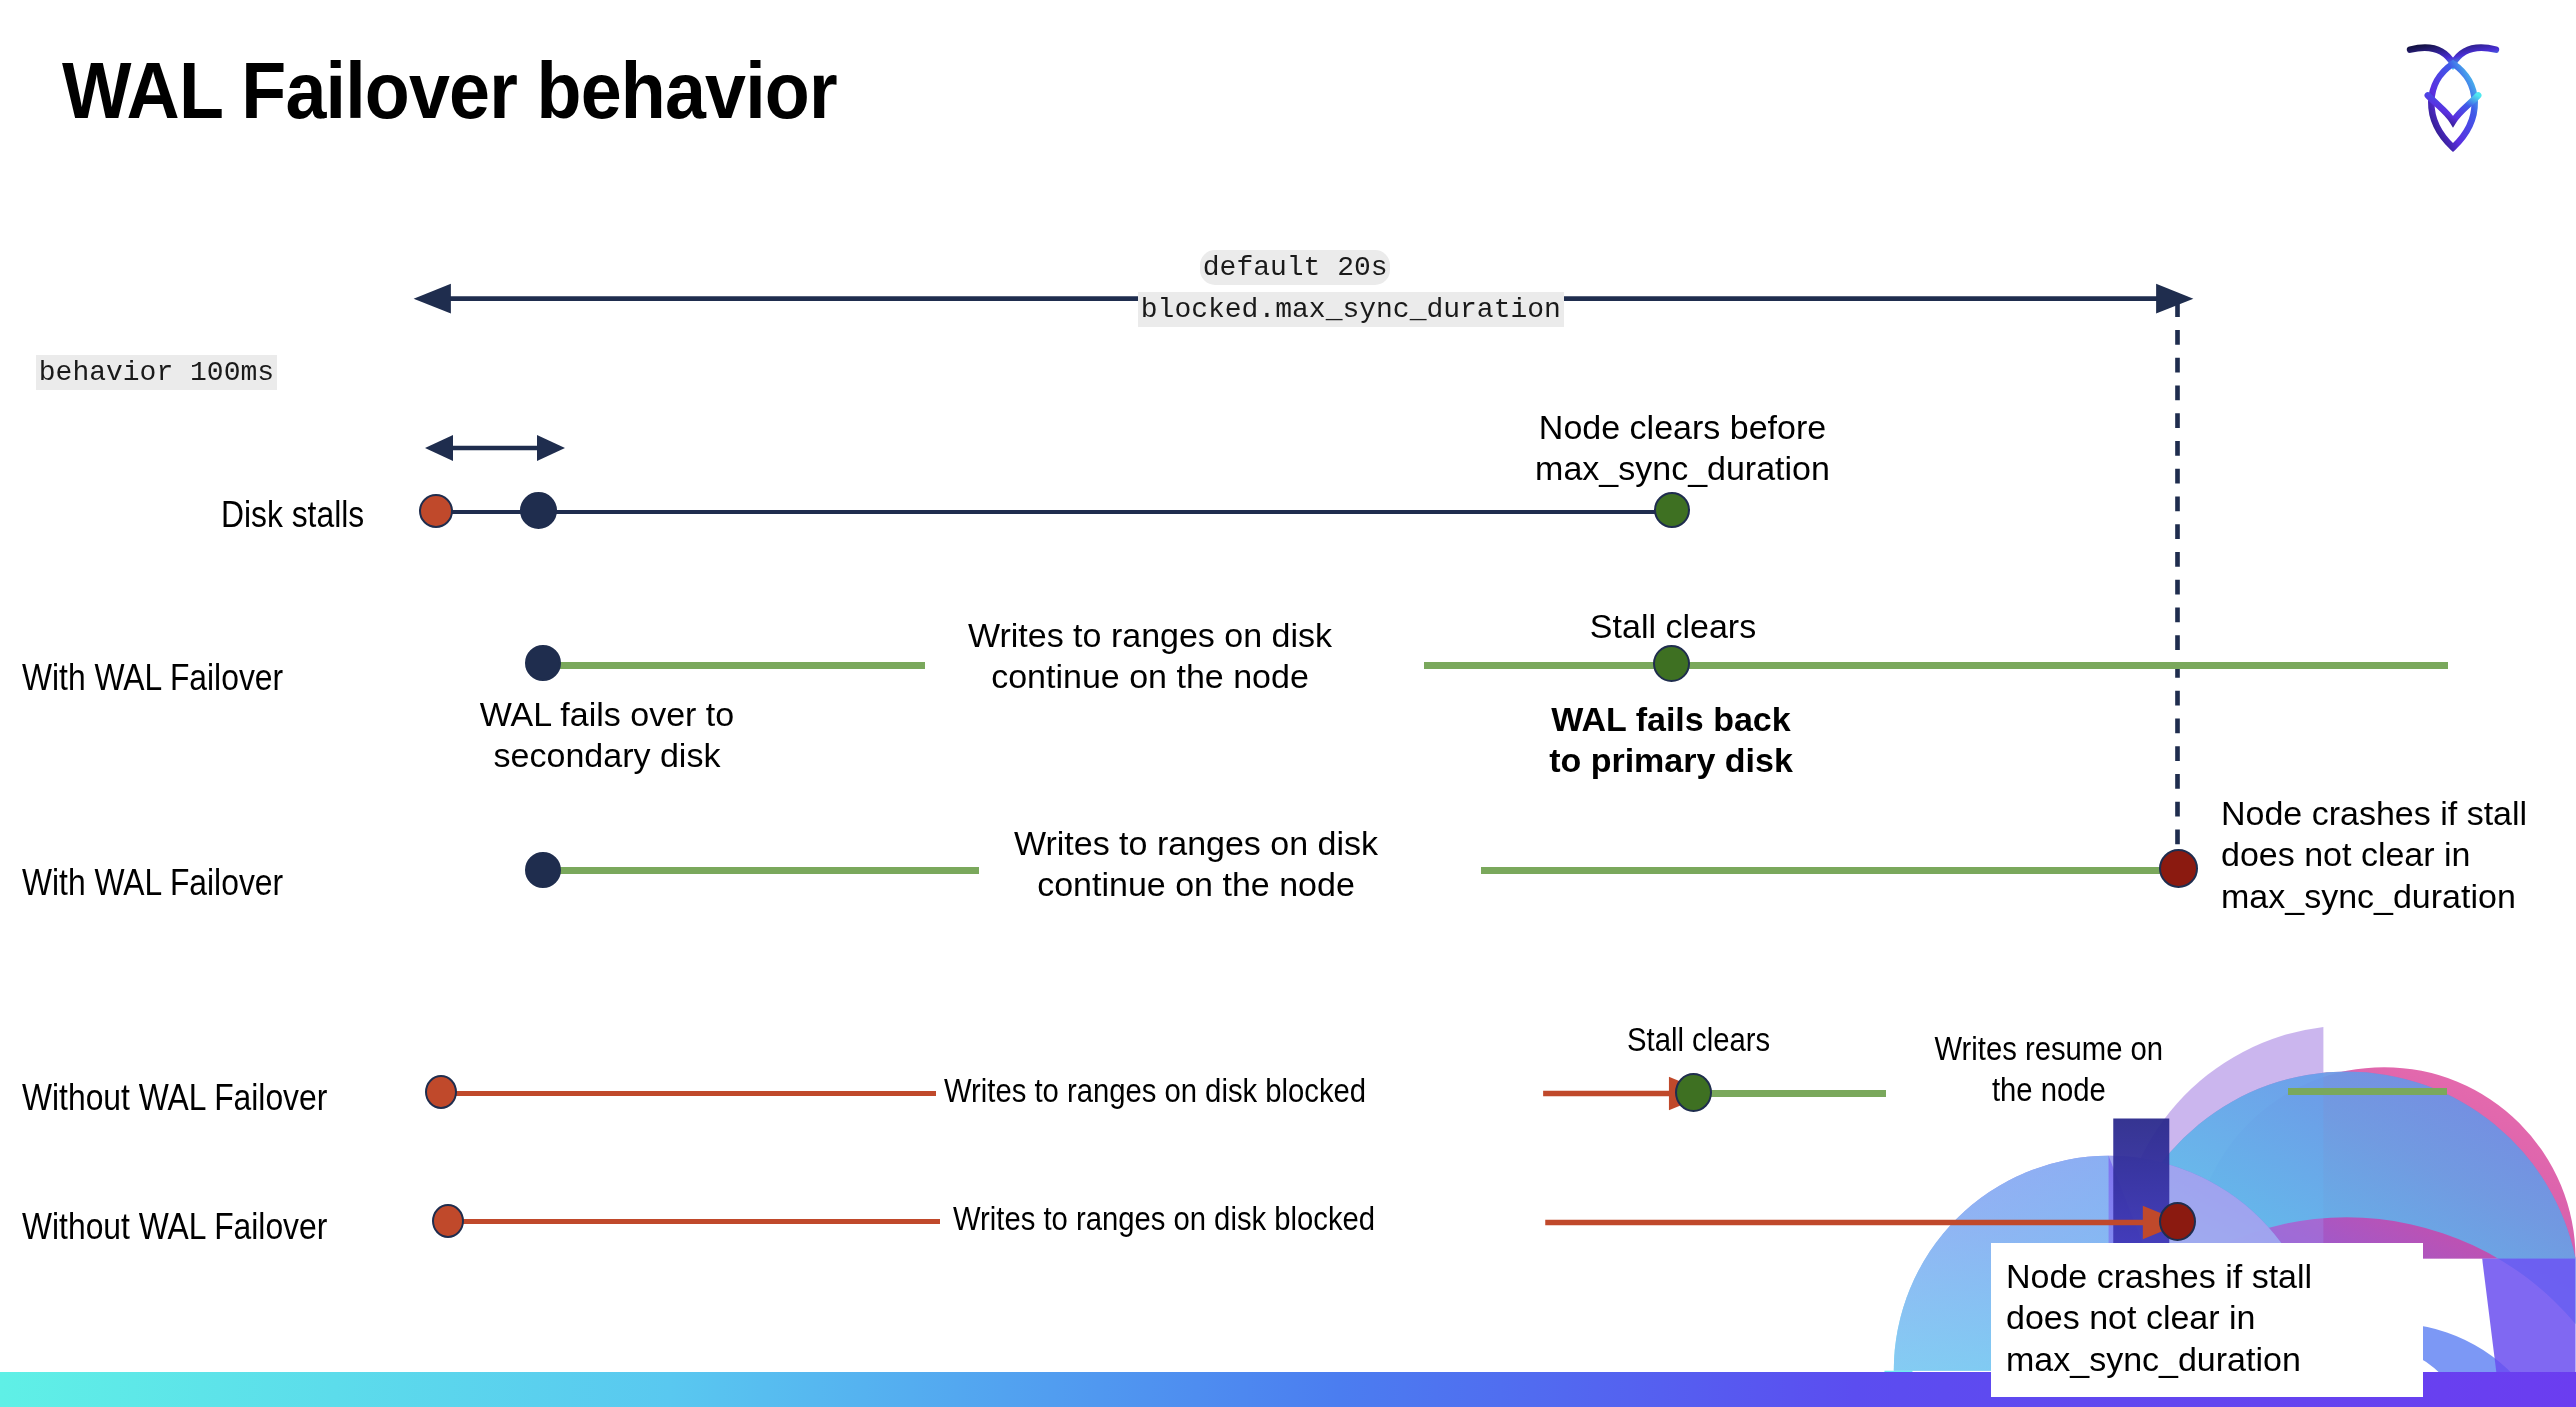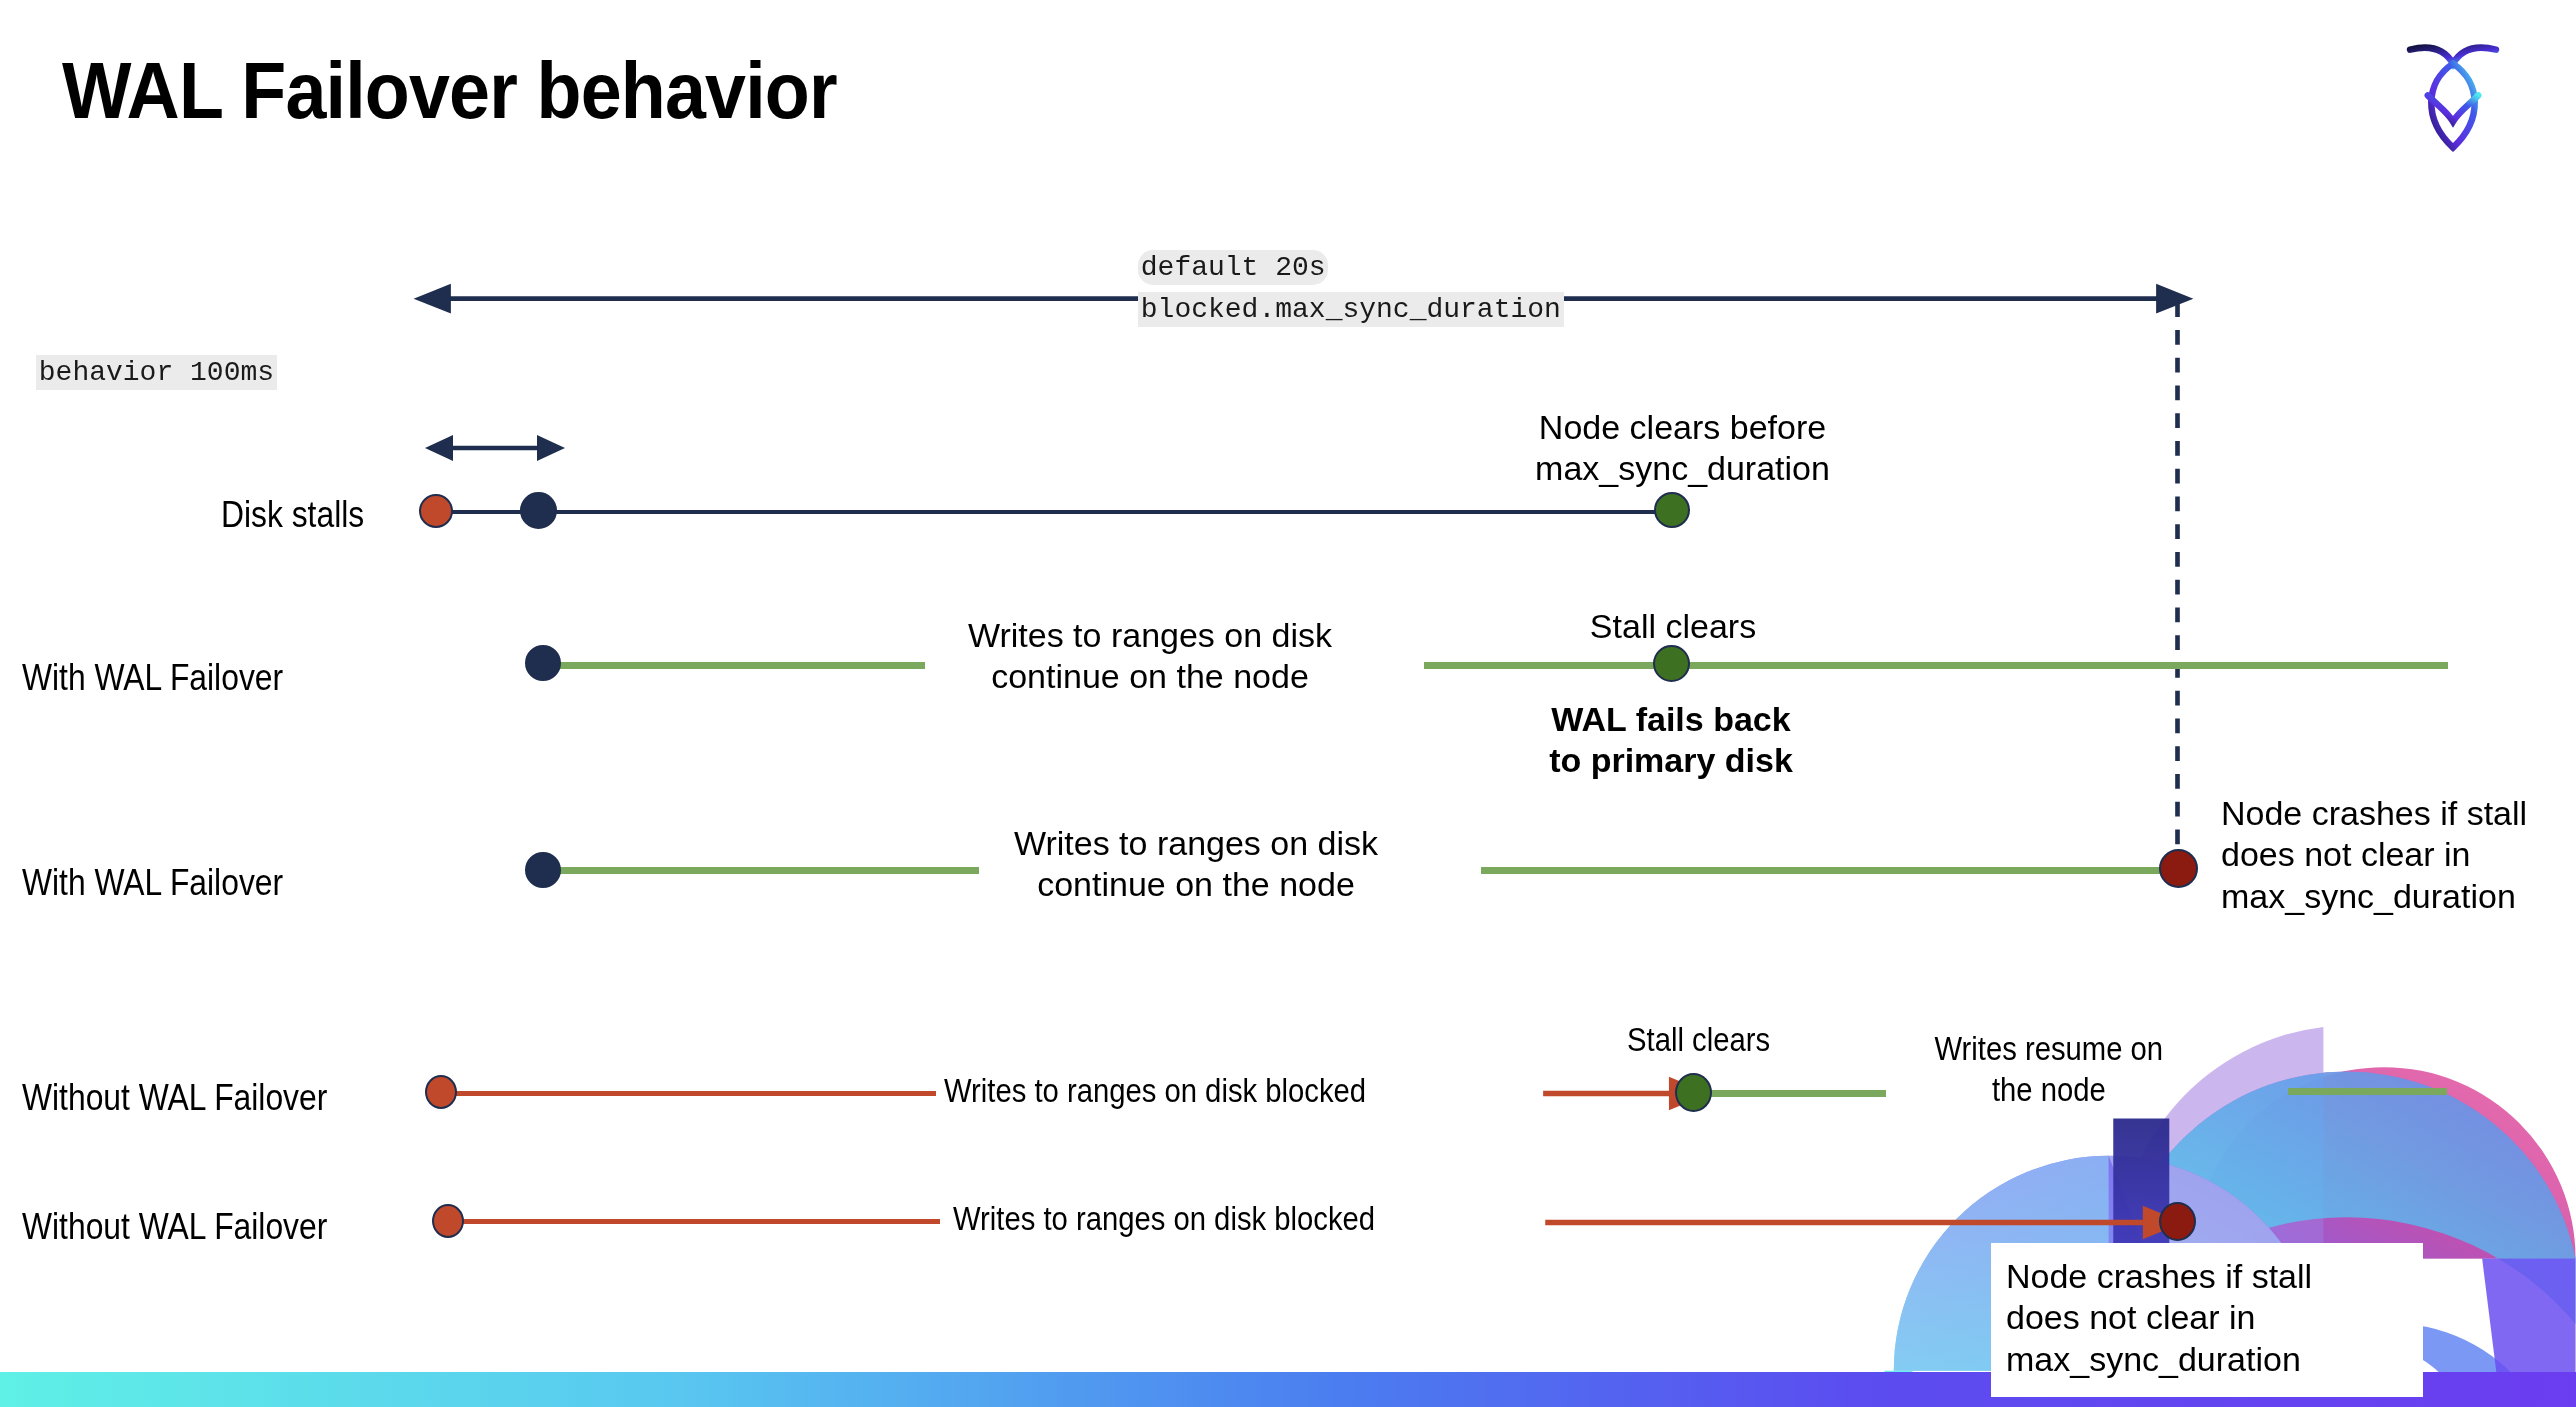--- a/index.html
+++ b/index.html
@@ -156,21 +156,21 @@
   </div>
 
   <div class="bottombar"></div>
 
   <svg style="position:absolute;left:411px;top:280px;" width="1785" height="41" viewBox="0 0 1910 44">
     <line x1="34" y1="20" x2="1876" y2="20" stroke="#1f2d4e" stroke-width="5"></line>
     <polygon points="0,20 40,4 40,36" fill="#1f2d4e"></polygon>
     <polygon points="1910,20 1870,4 1870,36" fill="#1f2d4e"></polygon>
   </svg>
 
-  <div class="code" style="left:1138px;top:250px;border-radius:15px;">default 20s</div>
+  <div class="code" style="left:1200px;top:250px;border-radius:15px;">default 20s</div>
   <div class="code" style="left:1138px;top:292px;">blocked.max_sync_duration</div>
 
   <svg style="position:absolute;left:2159px;top:299px;" width="37" height="580" viewBox="0 0 40 620">
     <line x1="20" y1="0" x2="20" y2="618" stroke="#1f2d4e" stroke-width="5" stroke-dasharray="16 14"></line>
   </svg>
 
   <div class="code" style="left:36px;top:355px;">behavior 100ms</div>
 
   <svg style="position:absolute;left:425px;top:430px;" width="140" height="36" viewBox="0 0 150 38">
     <line x1="18" y1="19" x2="132" y2="19" stroke="#1f2d4e" stroke-width="5"></line>
@@ -185,20 +185,22 @@
   <div class="dot green" style="left:1654px;top:492px;width:36px;height:36px;"></div>
   <div class="note center" style="left:1505px;top:407px;width:355px;">Node clears before
 max_sync_duration</div>
 
   <div class="rowlabel" style="left:22.4px;top:657px;">With WAL Failover</div>
   <div class="gline" style="left:540px;top:662px;width:385px;"></div>
   <div class="gline" style="left:1424px;top:662px;width:1024px;"></div>
   <div class="dot navy" style="left:525px;top:645px;width:36px;height:36px;"></div>
   <div class="dot green" style="left:1653px;top:645px;width:37px;height:37px;"></div>
 
+  <div class="note center" style="left:467px;top:694px;width:280px;">WAL fails over to
+secondary disk</div>
   <div class="note center" style="left:935px;top:615px;width:430px;">Writes to ranges on disk
 continue on the node</div>
   <div class="note center" style="left:1533px;top:606px;width:280px;">Stall clears</div>
   <div class="note center" style="left:1512px;top:699px;width:318px;font-weight:bold;">WAL fails  back
 to primary disk</div>
 
   <div class="rowlabel" style="left:22.4px;top:862px;">With WAL Failover</div>
   <div class="gline" style="left:540px;top:867px;width:439px;"></div>
   <div class="gline" style="left:1481px;top:867px;width:692px;"></div>
   <div class="dot navy" style="left:525px;top:852px;width:36px;height:36px;"></div>

